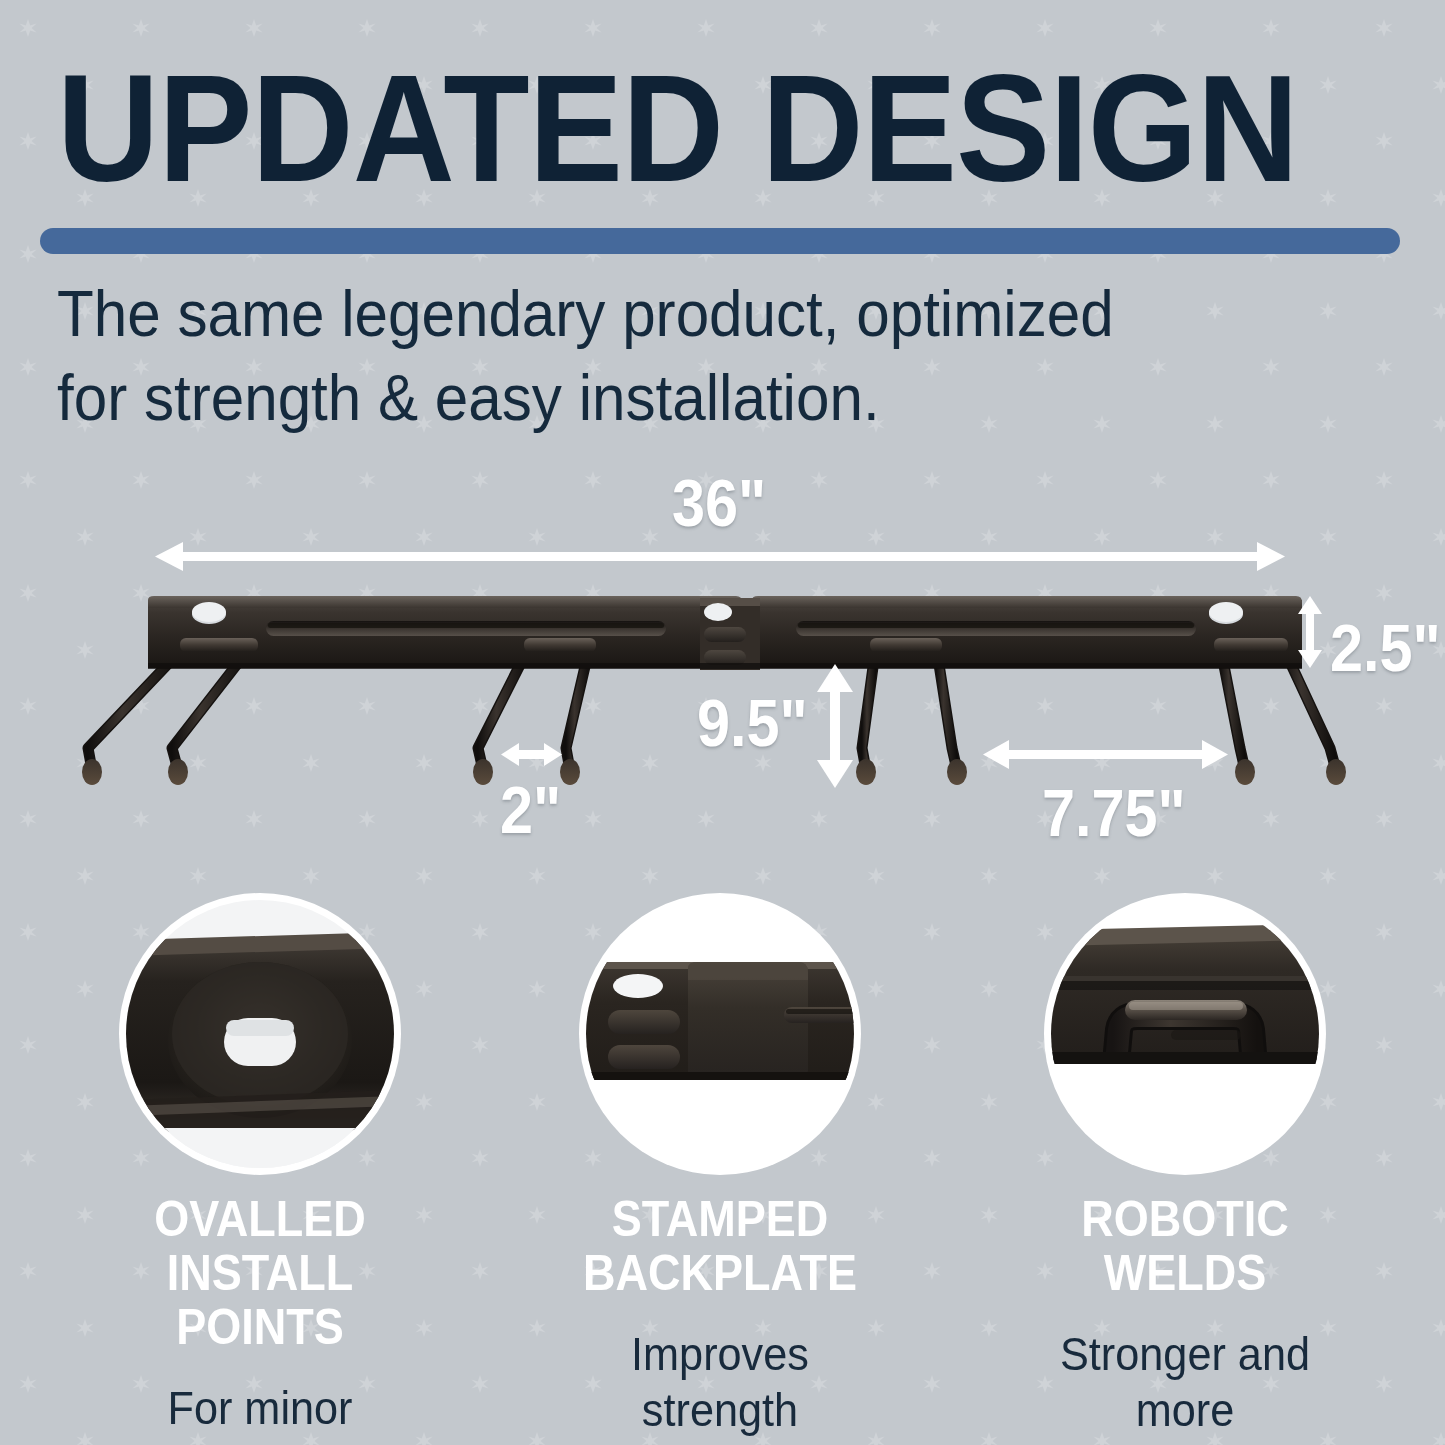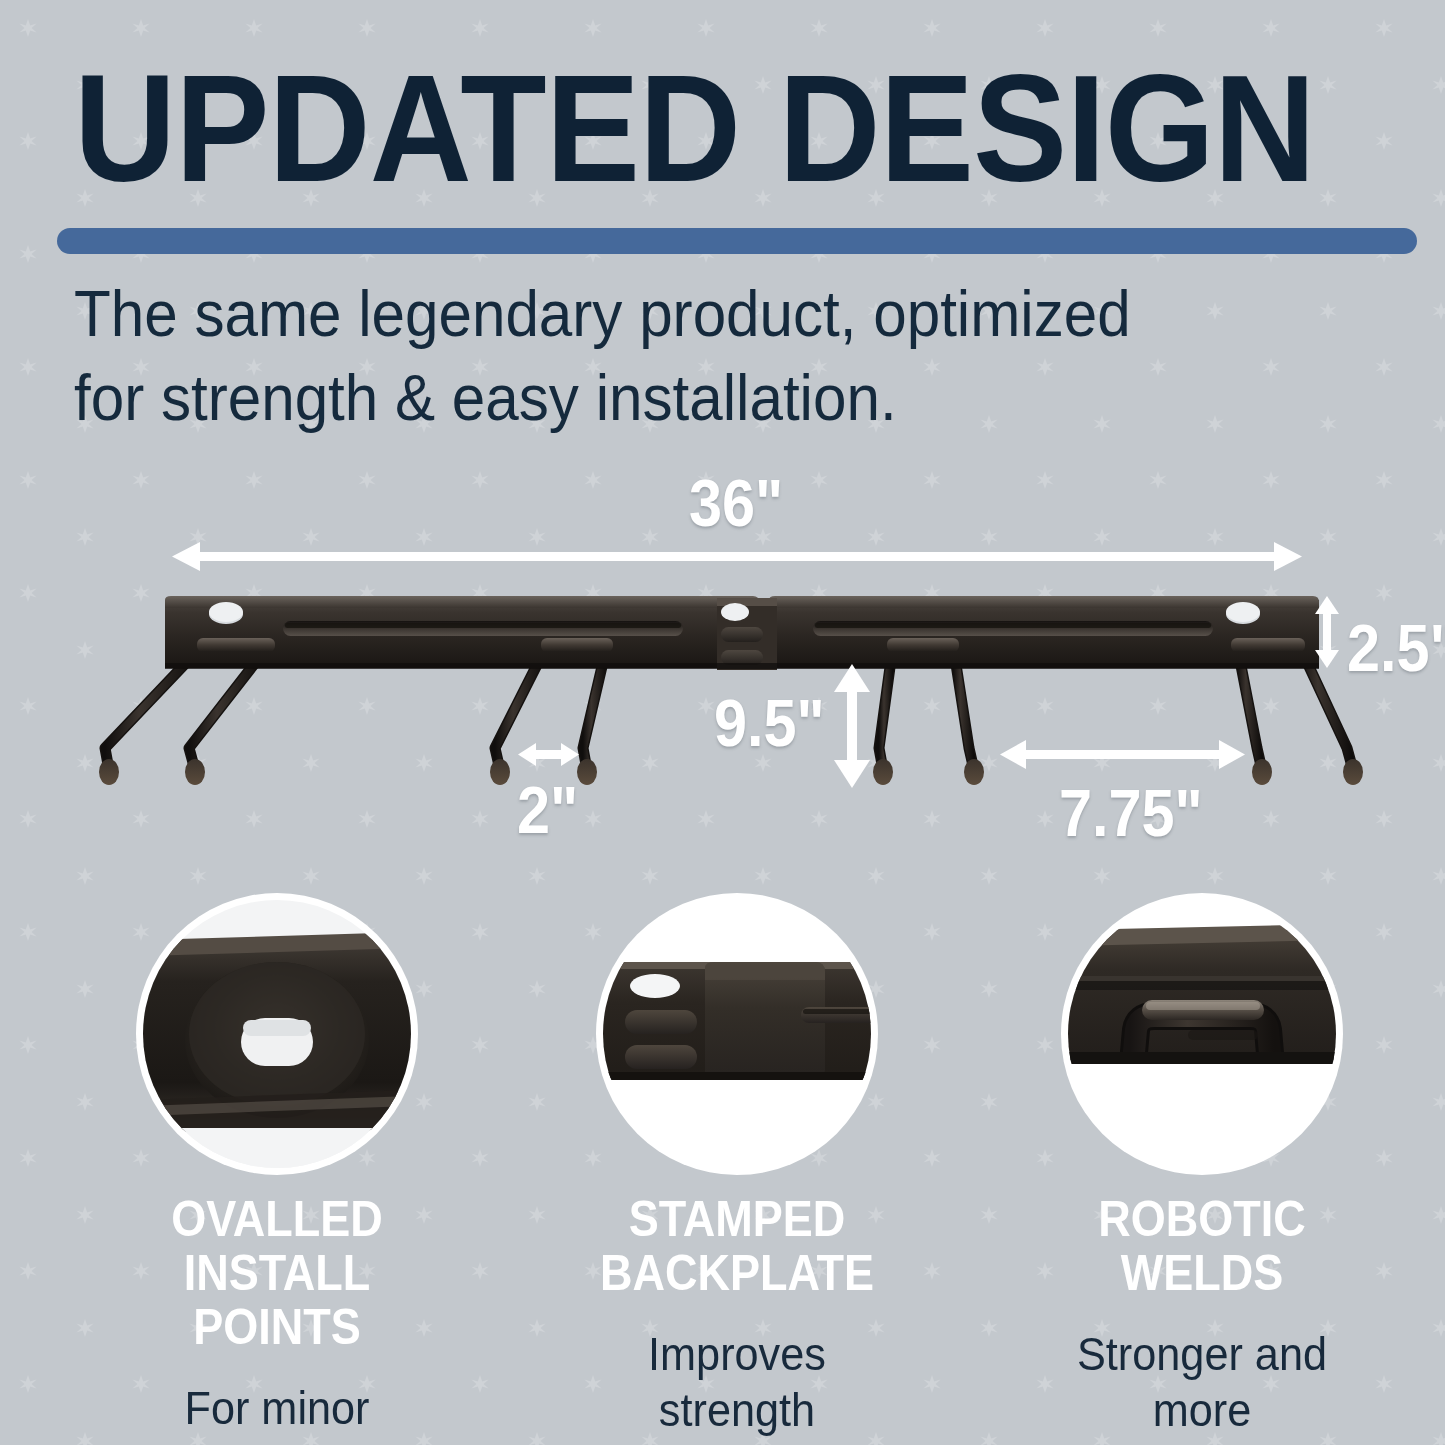--- a/index.html
+++ b/index.html
@@ -11,21 +11,21 @@
     overflow:hidden;
     position:relative;
   }
   
   #bg-pattern{
     position:absolute;inset:0;
     opacity:.5;
     pointer-events:none;
     z-index:0;
   }
-  #page{position:absolute;inset:0;z-index:2;margin-left:17px;}
+  #page{position:absolute;inset:0;z-index:2;}
 
   
   .headline{
     position:absolute;left:57px;top:52px;
     width:1340px;
     font-family:"Liberation Sans Narrow","Liberation Sans",sans-serif;
     font-size:152px;
     line-height:1;
     letter-spacing:-1px;
     font-weight:bold;

